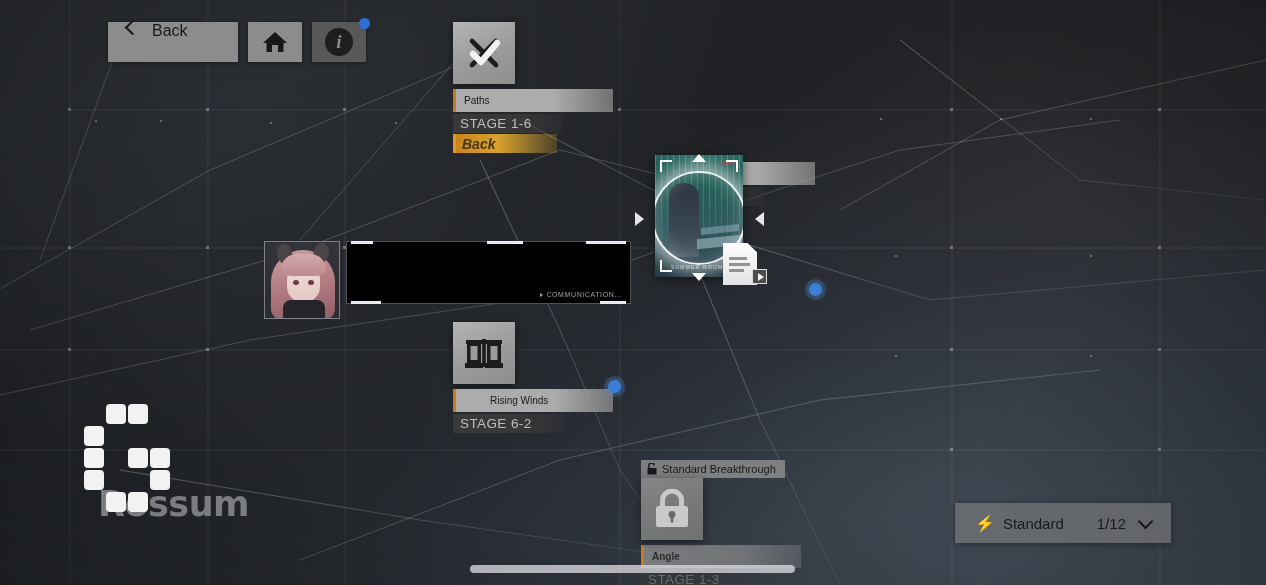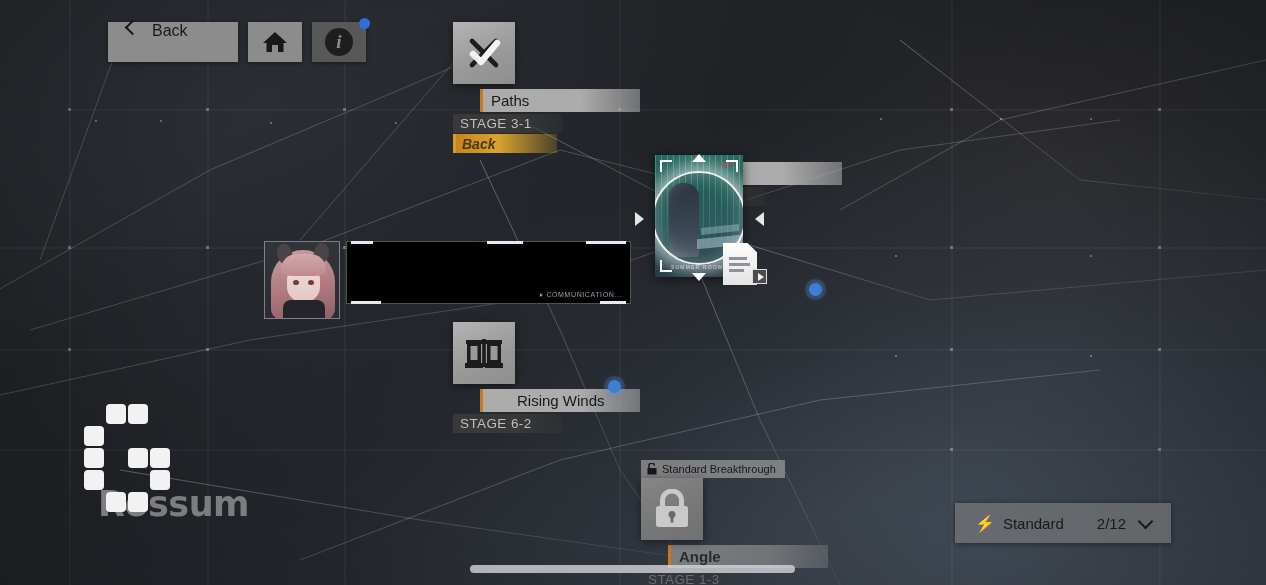--- a/index.html
+++ b/index.html
@@ -78,23 +78,22 @@
     box-shadow: 0 2px 8px rgba(0,0,0,0.5);
   }
   .node-icon.locked { background: linear-gradient(155deg, #8d8d8d 0%, #7e7e7e 55%, #767676 100%); opacity: .92; }
 
   .node-title {
     height: 23px;
     background: linear-gradient(90deg, rgba(176,176,176,0.97) 0%, rgba(176,176,176,0.97) 62%, rgba(176,176,176,0.55) 100%);
     border-left: 3px solid #c87a20;
     display: flex; align-items: center;
     padding-left: 8px;
-    color: #17181a; font-size: 15px;
+    color: #17181a; font-size: 10px;
     white-space: nowrap;
-    margin-left: 27px;
   }
   .node-sub {
     height: 19px;
     background: linear-gradient(90deg, rgba(58,58,58,0.92) 0%, rgba(58,58,58,0.88) 60%, rgba(58,58,58,0.25) 100%);
     display: flex; align-items: center;
     padding-left: 7px;
     color: #bfbfbf; font-size: 13.5px; letter-spacing: .4px;
     white-space: nowrap;
   }
   .node-sub.dim { color: #6a6c70; background: linear-gradient(90deg, rgba(52,54,57,0.75) 0%, rgba(52,54,57,0.6) 60%, rgba(52,54,57,0.15) 100%); }
@@ -362,21 +361,21 @@
     <div class="node-icon">
       <svg width="40" height="40" viewBox="0 0 40 40">
         <g stroke="#1b1c1e" stroke-width="4.6" stroke-linecap="round">
           <line x1="8" y1="8" x2="32" y2="32"></line>
           <line x1="32" y1="8" x2="8" y2="32"></line>
         </g>
         <path d="M9 21 L17 29 L33 10" fill="none" stroke="#f2f2f2" stroke-width="6.4" stroke-linecap="round" stroke-linejoin="round"></path>
       </svg>
     </div>
     <div class="node-title" style="width:160px; margin-top:5px;">Paths</div>
-    <div class="node-sub" style="width:110px; margin-top:2px;">STAGE 3-1</div>
+    <div class="node-sub" style="width:110px; margin-top:2px;">STAGE 1-6</div>
     <div class="badge-done">Back</div>
   </div>
 
   <div class="node" style="left:655px; top:155px;">
     <div class="explore-card">
       <div class="rain"></div>
       <div class="figure"></div>
       <div class="desk2"></div>
       <div class="desk"></div>
       <div class="glow-ring"></div>
@@ -481,20 +480,20 @@
       <span style="left:66px; top:66px;"></span>
       <span style="left:22px; top:88px;"></span>
       <span style="left:44px; top:88px;"></span>
     </div>
     <div class="logo-text">Rossum</div>
   </div>
 
   <div class="selector">
     <span class="bolt">⚡</span>
     <span class="lbl">Standard</span>
-    <span class="cnt">2/12</span>
+    <span class="cnt">1/12</span>
     <span class="chev2"></span>
   </div>
 
   <div class="scrollbar-track"></div>
   <div class="scrollbar-thumb"></div>
 
 </div>
 
 </body></html>

